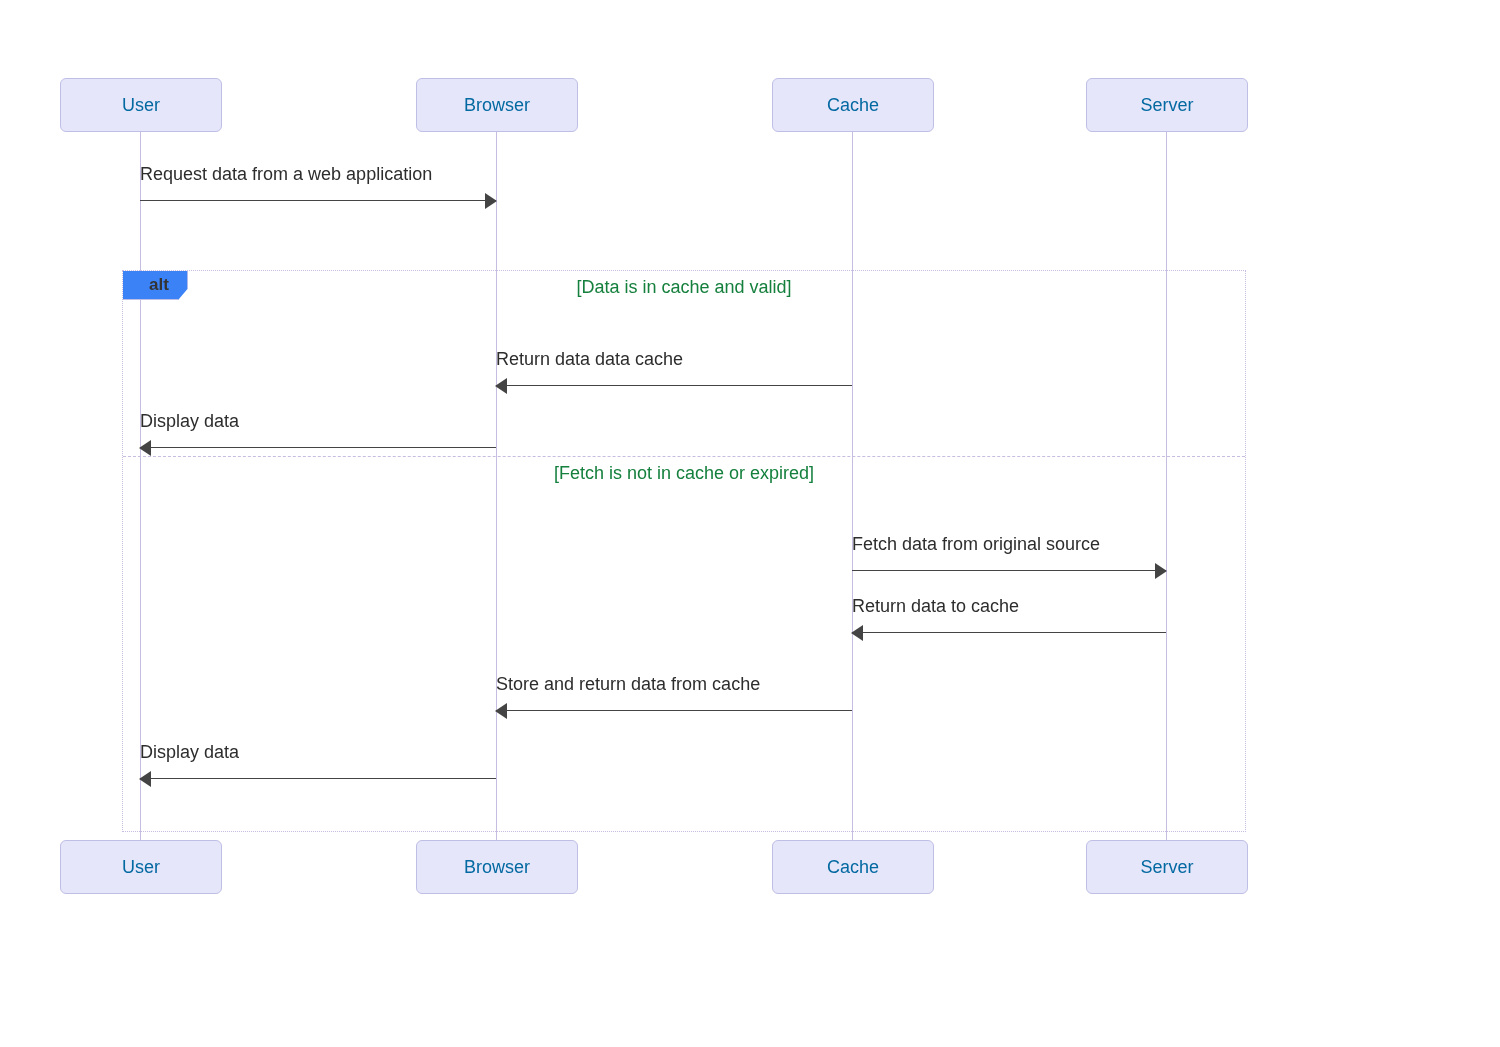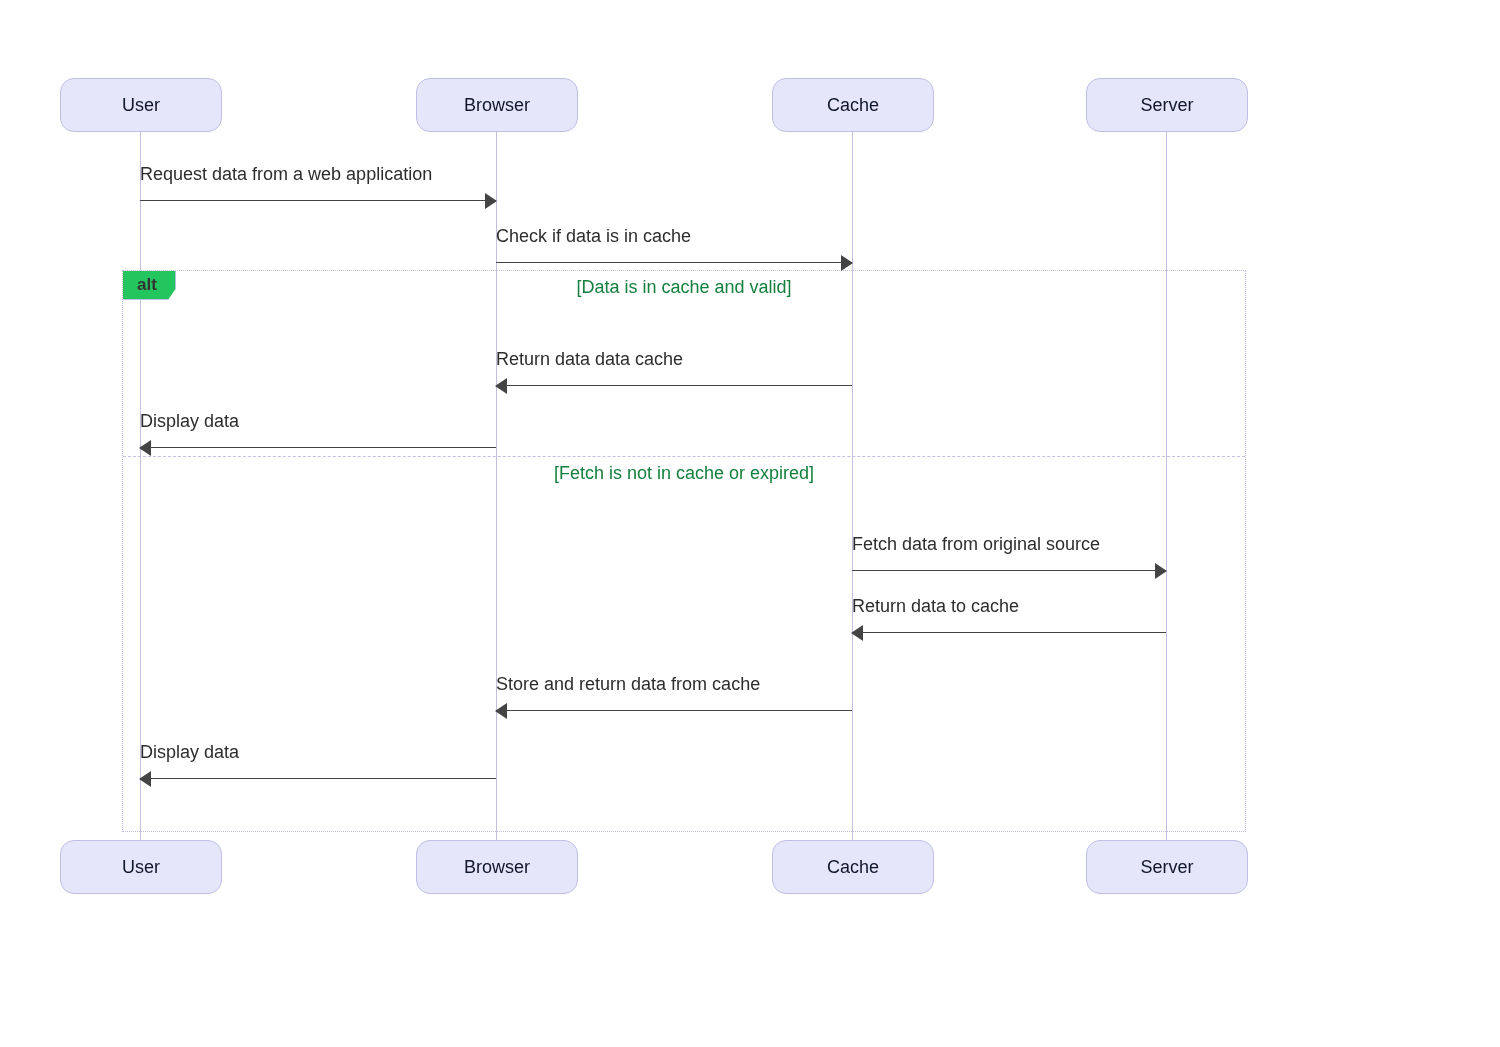--- a/index.html
+++ b/index.html
@@ -1,25 +1,25 @@
 <!DOCTYPE html>
 <html><head>
 <meta charset="utf-8">
 <style>
   html,body{margin:0;padding:0;background:#fff;font-family:"Trebuchet MS","Segoe UI",Arial,sans-serif;color:#333}
   .canvas{position:relative;width:1500px;height:1047px}
   .lifeline{position:absolute;top:130px;bottom:190px;width:0;border-left:1px solid #c7bde0}
-  .actor{position:absolute;width:160px;height:52px;background:#e6e6fa;border:1px solid #bfbfe6;border-radius:14px;display:flex;align-items:center;justify-content:center;font-size:18px;color:#0f172a}
+  .actor{position:absolute;width:160px;height:52px;background:#e6e6fa;border:1px solid #bfbfe6;border-radius:6px;display:flex;align-items:center;justify-content:center;font-size:18px;color:#0369a1}
   .msg{position:absolute;height:22px;}
   .msg-label{position:absolute;width:100%;text-align:left;font-size:18px;color:#2d2d2d;top:-26px}
   .arrow-line{position:absolute;top:10px;height:0;width:100%;border-top:1.5px solid #444}
   .arrow-right::after{content:"";position:absolute;right:-1px;top:2.5px;border-left:12px solid #444;border-top:8px solid transparent;border-bottom:8px solid transparent}
   .arrow-left::after{content:"";position:absolute;left:-1px;top:2.5px;border-right:12px solid #444;border-top:8px solid transparent;border-bottom:8px solid transparent}
   .alt-box{position:absolute;border:1px dotted #c7bde0}
-  .alt-tag{position:absolute;left:0;top:0;background:#22c55e;border:1px solid #bfbfe6;border-top:none;border-left:none;padding:4px 18px 4px 14px;font-size:17px;font-weight:700;color:#333;clip-path:polygon(0 0,100% 0,100% 60%,85% 100%,0 100%)}
+  .alt-tag{position:absolute;left:0;top:0;background:#3b82f6;border:1px solid #bfbfe6;border-top:none;border-left:none;padding:4px 18px 4px 26px;font-size:17px;font-weight:700;color:#333;clip-path:polygon(0 0,100% 0,100% 60%,85% 100%,0 100%)}
   .alt-sep{position:absolute;left:0;right:0;height:0;border-top:1px dashed #c7bde0}
   .alt-cond{position:absolute;width:100%;text-align:center;font-size:18px;color:#15803d}
 </style>
 </head>
 <body>
 
 <div class="canvas">
 
   <div class="lifeline" style="left:140px"></div>
   <div class="lifeline" style="left:496px"></div>
@@ -42,24 +42,20 @@
   <div class="alt-box" style="left:122px;top:270px;width:1122px;height:560px">
     <div class="alt-tag">alt</div>
     <div class="alt-cond" style="top:6px">[Data is in cache and valid]</div>
     <div class="alt-sep" style="top:185px"></div>
     <div class="alt-cond" style="top:192px">[Fetch is not in cache or expired]</div>
   </div>
 
   <div class="msg arrow-right" style="left:140px;width:356px;top:190px">
     <div class="arrow-line"></div>
     <div class="msg-label">Request data from a web application</div>
-  </div>
-  <div class="msg arrow-right" style="left:496px;width:356px;top:252px">
-    <div class="arrow-line"></div>
-    <div class="msg-label">Check if data is in cache</div>
   </div>
   <div class="msg arrow-left" style="left:496px;width:356px;top:375px">
     <div class="arrow-line"></div>
     <div class="msg-label">Return data data cache</div>
   </div>
   <div class="msg arrow-left" style="left:140px;width:356px;top:437px">
     <div class="arrow-line"></div>
     <div class="msg-label">Display data</div>
   </div>
   <div class="msg arrow-right" style="left:852px;width:314px;top:560px">

